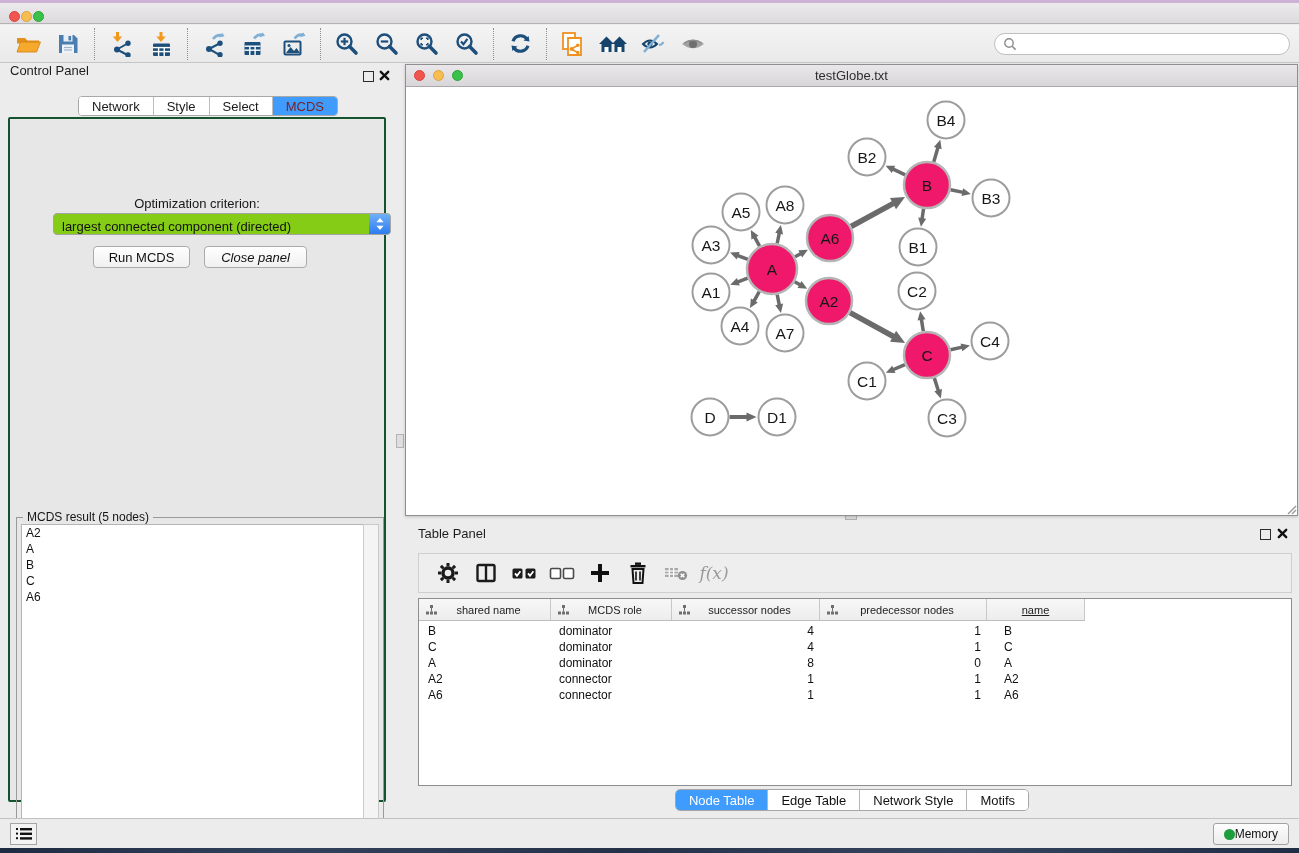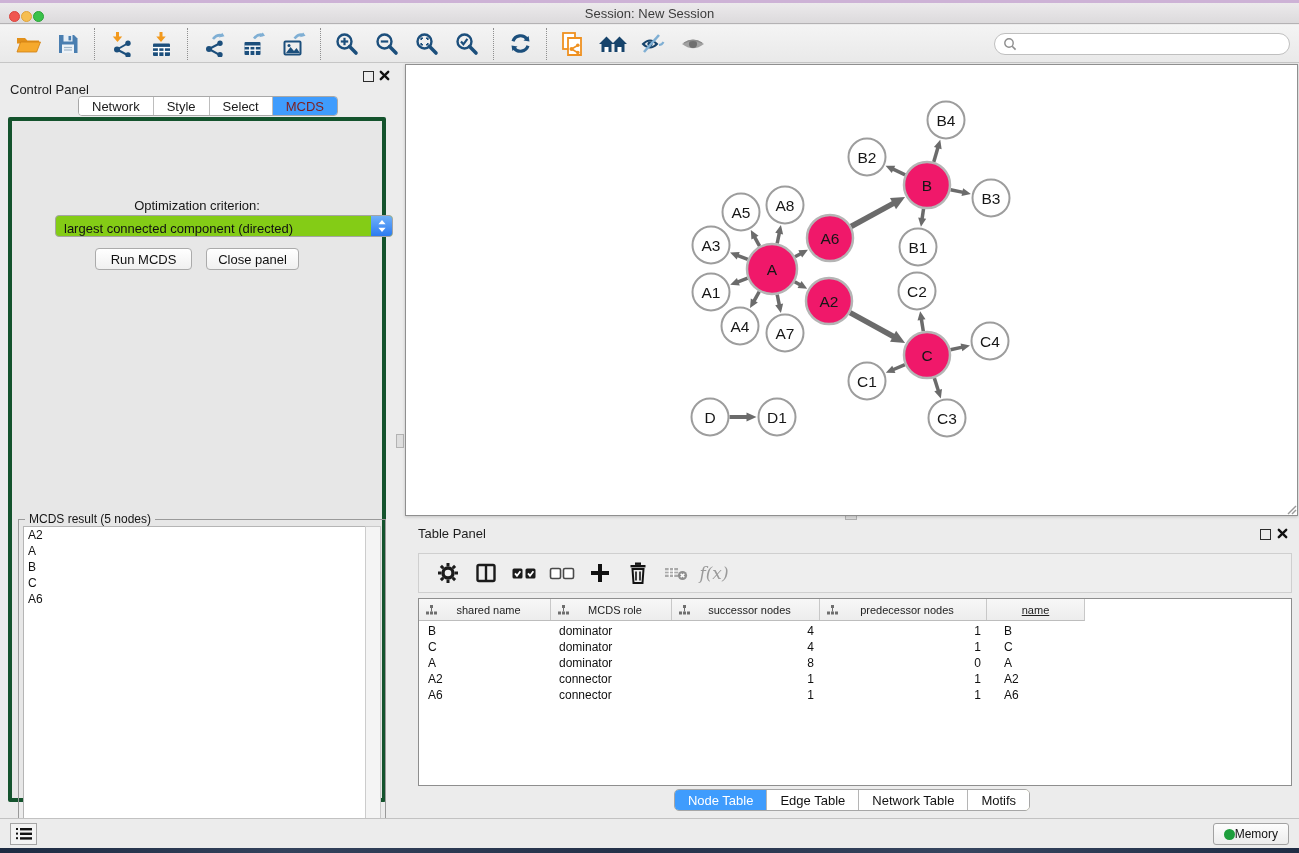--- a/index.html
+++ b/index.html
@@ -29,33 +29,33 @@
   .tbtn { width:40px; height:34px; display:flex; align-items:center; justify-content:center; }
   .tsep { width:1px; height:32px; border-left:1px dotted #8f8f8f; margin:0 6px; }
   .searchbox { position:absolute; right:9px; top:8px; width:296px; height:22px;
     background:#fff; border:1px solid #bfbfbf; border-radius:11px;
     display:flex; align-items:center; padding-left:8px; }
   .searchbox input { border:none; outline:none; flex:1; height:18px; font-size:12px;
     background:transparent; font-family:"Liberation Sans",sans-serif; }
 
   
   .control-panel { position:absolute; left:0; top:63px; width:396px; height:755px; background:#ececec; }
-  .cp-header { position:absolute; left:10px; top:19px; font-size:13px; color:#1e1e1e; }
+  .cp-header { position:absolute; left:10px; top:0; font-size:13px; color:#1e1e1e; }
   .panel-mini { position:absolute; top:8px; width:11px; height:11px; }
   .panel-float { border:1.6px solid #2c2c2c; background:transparent; }
 
   .cp-tabs { position:absolute; left:78px; top:33px; height:20px; display:flex;
     border:1px solid #a8a8a8; border-radius:4px; overflow:hidden; background:#fff; }
   .cp-tab { height:100%; display:flex; align-items:center; justify-content:center;
     font-size:13px; color:#1a1a1a; padding:0 13px; background:#fff; border-right:1px solid #bdbdbd; }
   .cp-tab:last-child { border-right:none; }
   .cp-tab.sel { background:#3f9cfd; color:#7f1d1d; }
 
   .cp-body { position:absolute; left:8px; top:54px; width:378px; height:685px;
-    background:#e7e7e7; border:4px solid #14532d; border-radius:2px; }
+    background:#e7e7e7; border:2px solid #14532d; border-radius:2px; }
   .crit-label { position:absolute; left:0; right:0; top:77px; text-align:center;
     font-size:13px; color:#161616; }
   .dropdown { position:absolute; left:43px; top:94px; width:338px; height:22px; background:#84cc16;
     border:1px solid #a5a5a5; border-radius:4px; display:flex; align-items:flex-end; }
   .dropdown .dval { flex:1; font-size:13px; color:#111; padding-left:8px; white-space:nowrap; }
   .dropdown .stepper { width:21px; height:20px; border-radius:0 3px 3px 0;
     background:linear-gradient(#6fb0f9,#2d7bf0); display:flex; align-items:center; justify-content:center; }
   .btn { position:absolute; height:22px; background:linear-gradient(#ffffff,#f0f0f0);
     border:1px solid #ababab; border-radius:4px; font-size:13px; color:#111;
     display:flex; align-items:center; justify-content:center; }
@@ -138,21 +138,20 @@
 <body>
 
 <div id="stage">
 
   <div class="desktop-top"></div>
 
   <div class="titlebar">
     <span class="tl red" style="left:9px"></span>
     <span class="tl yellow" style="left:21px"></span>
     <span class="tl green" style="left:33px"></span>
-    <div class="title">Session: New Session</div>
   </div>
 
   <div class="toolbar">
     <div class="tbtn">
       <svg width="27" height="24" viewBox="0 0 27 24">
           <path d="M2 6 h8 l2.4 2.4 H24 v3 H2z" fill="#e2901a"></path>
           <path d="M2 20 L5.6 10 H25.5 L21.6 20z" fill="#f6a92c" stroke="#cf7f12" stroke-width="0.8"></path>
         </svg>
     </div>
     <div class="tbtn">
@@ -336,40 +335,46 @@
       <div class="dropdown">
         <span class="dval">largest connected component (directed)</span>
         <span class="stepper">
           <svg width="10" height="16" viewBox="0 0 10 16">
               <polygon points="5,2 8.6,6.2 1.4,6.2" fill="#fff"></polygon>
               <polygon points="5,14 8.6,9.8 1.4,9.8" fill="#fff"></polygon>
             </svg>
         </span>
       </div>
       <div class="btn" style="left:83px; top:127px; width:97px;">Run MCDS</div>
-      <div class="btn" style="left:194px; top:127px; width:93px;">Close panel</div>
+      <div class="btn" style="left:194px; top:127px; width:103px;font-style:italic;">Close panel</div>
 
       <div class="mcds-result">
         <div class="mcds-legend">MCDS result (5 nodes)</div>
         <div class="mcds-list">
             <div class="mcds-item">A2</div>
             <div class="mcds-item">A</div>
             <div class="mcds-item">B</div>
             <div class="mcds-item">C</div>
             <div class="mcds-item">A6</div>
           </div>
         <div class="mcds-scroll"></div>
       </div>
     </div>
   </div>
 
   <div class="vsplit-thumb"></div>
   <div class="hsplit-thumb"></div>
 
   <div class="net-window">
+    <div class="net-titlebar">
+      <span class="tl red" style="left:8px; top:5px"></span>
+      <span class="tl yellow" style="left:27px; top:5px"></span>
+      <span class="tl green" style="left:46px; top:5px"></span>
+      <div class="title">testGlobe.txt</div>
+    </div>
     <div class="net-canvas">
       <svg width="891" height="428" viewBox="0 0 891 428" id="graph-svg">
           <g>
             <line x1="353.57792938034044" y1="159.15941853804526" x2="348.49705750020706" y2="149.8171702423162" stroke="#6b6b6b" stroke-width="3.5"></line>
             <polygon points="344.79432491165466,143.0089199988489 352.5107271542081,148.7726220583864 345.43893174002596,152.61868623101174" fill="#6b6b6b"></polygon>
           </g>
           <g>
             <line x1="371.1755580315427" y1="156.52032969086662" x2="373.37655713880457" y2="145.68464177819303" stroke="#6b6b6b" stroke-width="3.5"></line>
             <polygon points="374.91927155205286,138.0897400514321 377.12194617583225,147.46584529304275 369.23304825319667,145.8634129025074" fill="#6b6b6b"></polygon>
           </g>
@@ -700,21 +705,21 @@
             <div class="tcell c3">1</div>
             <div class="tcell c4">A6</div>
           </div>
         </div>
     </div>
 
     <div class="tp-tabs">
       <div class="tp-tabbar">
         <div class="tp-tab sel">Node Table</div>
         <div class="tp-tab">Edge Table</div>
-        <div class="tp-tab">Network Table</div>
+        <div class="tp-tab">Network Style</div>
         <div class="tp-tab">Motifs</div>
       </div>
     </div>
   </div>
 
   <div class="statusbar">
     <div class="list-btn">
       <svg width="16" height="14" viewBox="0 0 16 14">
           <g fill="#111">
             <rect x="0" y="1" width="2" height="2"></rect>

